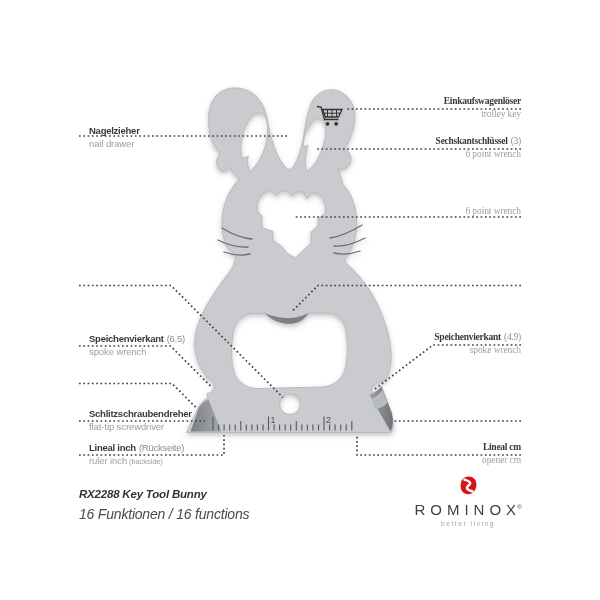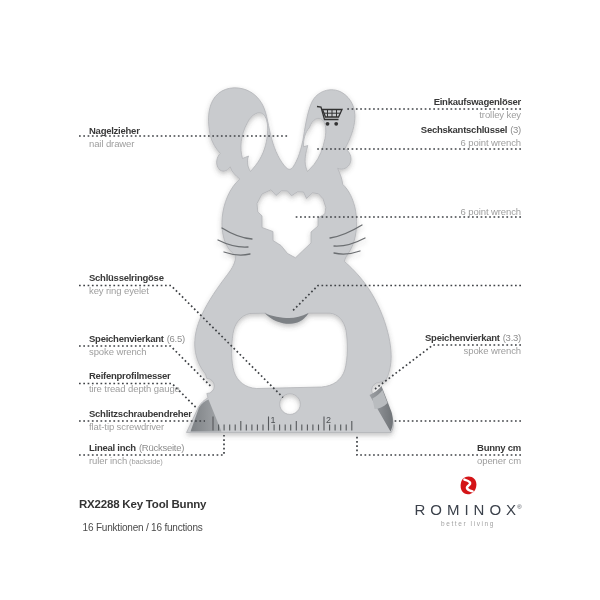--- a/index.html
+++ b/index.html
@@ -1,28 +1,28 @@
 <!DOCTYPE html>
 <html><head>
 <meta charset="utf-8">
 <style>
   html,body{margin:0;padding:0;background:#ffffff;}
   #canvas{position:relative;width:600px;height:600px;background:#ffffff;overflow:hidden;
           font-family:"Liberation Sans", sans-serif;}
   #art{position:absolute;left:0;top:0;}
   .callout{position:absolute;font-size:9.5px;line-height:11px;white-space:nowrap;}
   .callout.l{left:89px;text-align:left;}
-  .callout.r{right:79px;text-align:right;}
+  .callout.r{right:79px;text-align:right;font-family:Liberation Serif, serif;}
   .de{color:#383838;font-weight:bold;letter-spacing:-0.25px;}
   .note{color:#8d8d8d;font-weight:normal;margin-left:3px;}
   .en{color:#9e9e9e;margin-top:2px;letter-spacing:-0.1px;}
   .ennote{font-size:7.5px;margin-left:2px;}
-  #product{position:absolute;left:79px;top:498px;color:#333;}
+  #product{position:absolute;left:79px;top:488px;color:#333;font-style:italic;}
   #product .pname{font-size:11.5px;font-weight:bold;letter-spacing:-0.2px;}
-  #product .pfunc{font-size:10px;color:#4a4a4a;margin-top:12px;letter-spacing:-0.2px;text-align:center;}
+  #product .pfunc{font-size:14px;color:#4a4a4a;margin-top:6px;letter-spacing:-0.2px;}
   #logo{position:absolute;left:404px;top:476px;width:128px;text-align:center;}
   #logo .brandrow{font-size:15px;color:#3b414b;letter-spacing:5px;margin-top:2px;
                   font-weight:500;}
   #logo sup{font-size:6px;letter-spacing:0;margin-left:-4px;}
   #logo .tagline{font-size:6.5px;color:#a2a2a2;letter-spacing:1.6px;margin-top:2px;}
 </style>
 </head>
 <body>
 
 <div id="canvas">
@@ -167,58 +167,50 @@
       <path d="M 521 345 H 433 L 375 389"></path>
       <path d="M 521 421 H 394"></path>
       <path d="M 521 455 H 357 V 434"></path>
     </g>
   </svg>
 
   <div class="callout l" style="top:125px">
     <div class="de"><span>Nagelzieher</span></div>
     <div class="en"><span>nail drawer</span></div>
   </div>
-  <div class="callout l" style="top:272px">
-    <div class="de"><span>Schlüsselringöse</span></div>
-    <div class="en"><span>key ring eyelet</span></div>
-  </div>
   <div class="callout l" style="top:333px">
     <div class="de"><span>Speichenvierkant</span><span class="note">(6.5)</span></div>
     <div class="en"><span>spoke wrench</span></div>
   </div>
-  <div class="callout l" style="top:370px">
-    <div class="de"><span>Reifenprofilmesser</span></div>
-    <div class="en"><span>tire tread depth gauge</span></div>
-  </div>
   <div class="callout l" style="top:442px">
     <div class="de"><span>Lineal inch</span><span class="note">(Rückseite)</span></div>
     <div class="en"><span>ruler inch</span><span class="ennote">(backside)</span></div>
   </div>
   <div class="callout l" style="top:408px">
     <div class="de"><span>Schlitzschraubendreher</span></div>
     <div class="en"><span>flat-tip screwdriver</span></div>
   </div>
 
   <div class="callout r" style="top:96px">
     <div class="de"><span>Einkaufswagenlöser</span></div>
     <div class="en"><span>trolley key</span></div>
   </div>
-  <div class="callout r" style="top:124px">
+  <div class="callout r" style="top:136px">
     <div class="de"><span>Sechskantschlüssel</span><span class="note">(3)</span></div>
     <div class="en"><span>6 point wrench</span></div>
   </div>
   <div class="callout r" style="top:204px">
     <div class="en"><span>6 point wrench</span></div>
   </div>
   <div class="callout r" style="top:332px">
-    <div class="de"><span>Speichenvierkant</span><span class="note">(3.3)</span></div>
+    <div class="de"><span>Speichenvierkant</span><span class="note">(4.9)</span></div>
     <div class="en"><span>spoke wrench</span></div>
   </div>
   <div class="callout r" style="top:442px">
-    <div class="de"><span>Bunny cm</span></div>
+    <div class="de"><span>Lineal cm</span></div>
     <div class="en"><span>opener cm</span></div>
   </div>
 
   <div id="product">
     <div class="pname">RX2288 Key Tool Bunny</div>
     <div class="pfunc">16 Funktionen / 16 functions</div>
   </div>
 
   <div id="logo">
     <svg width="17" height="19" viewBox="0 0 17 19">

